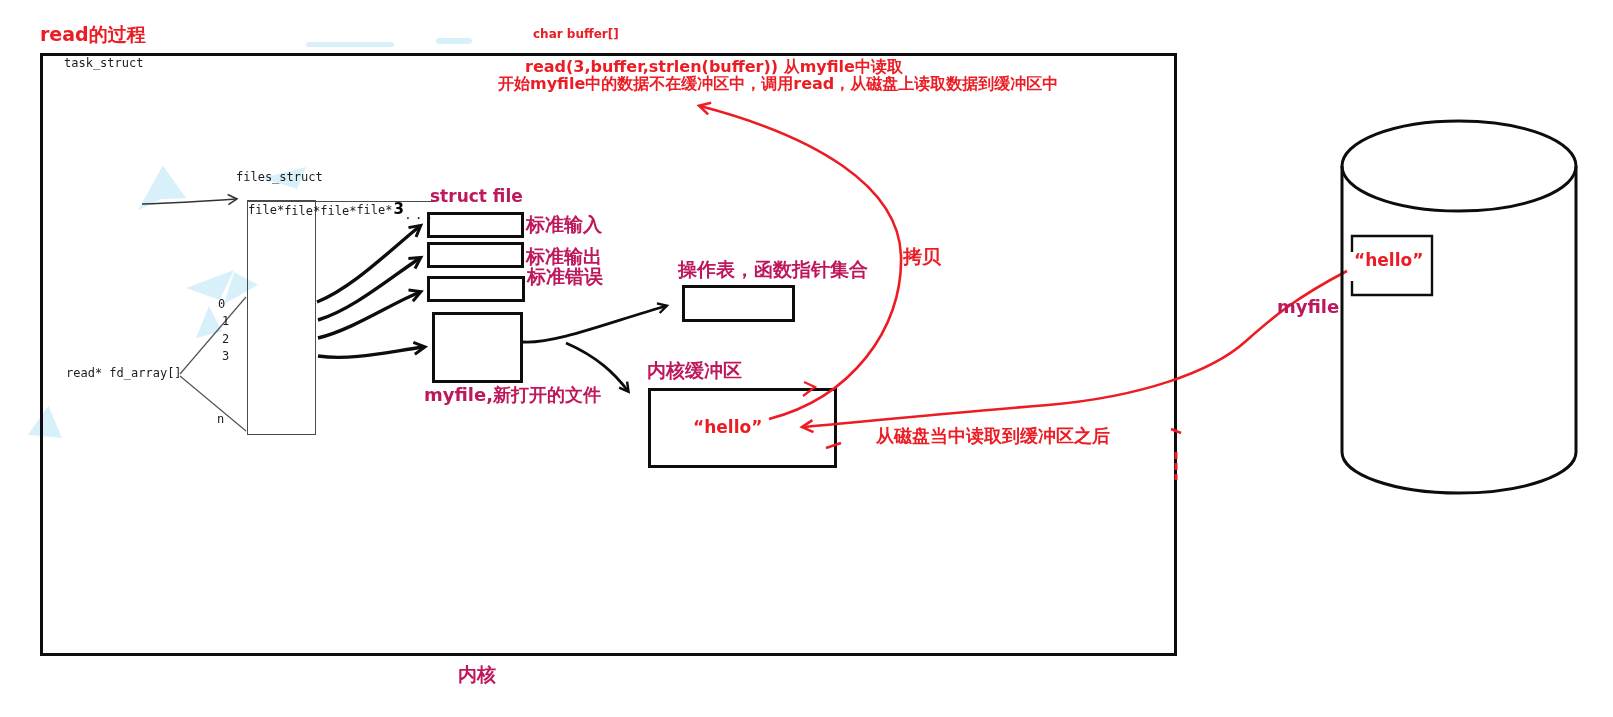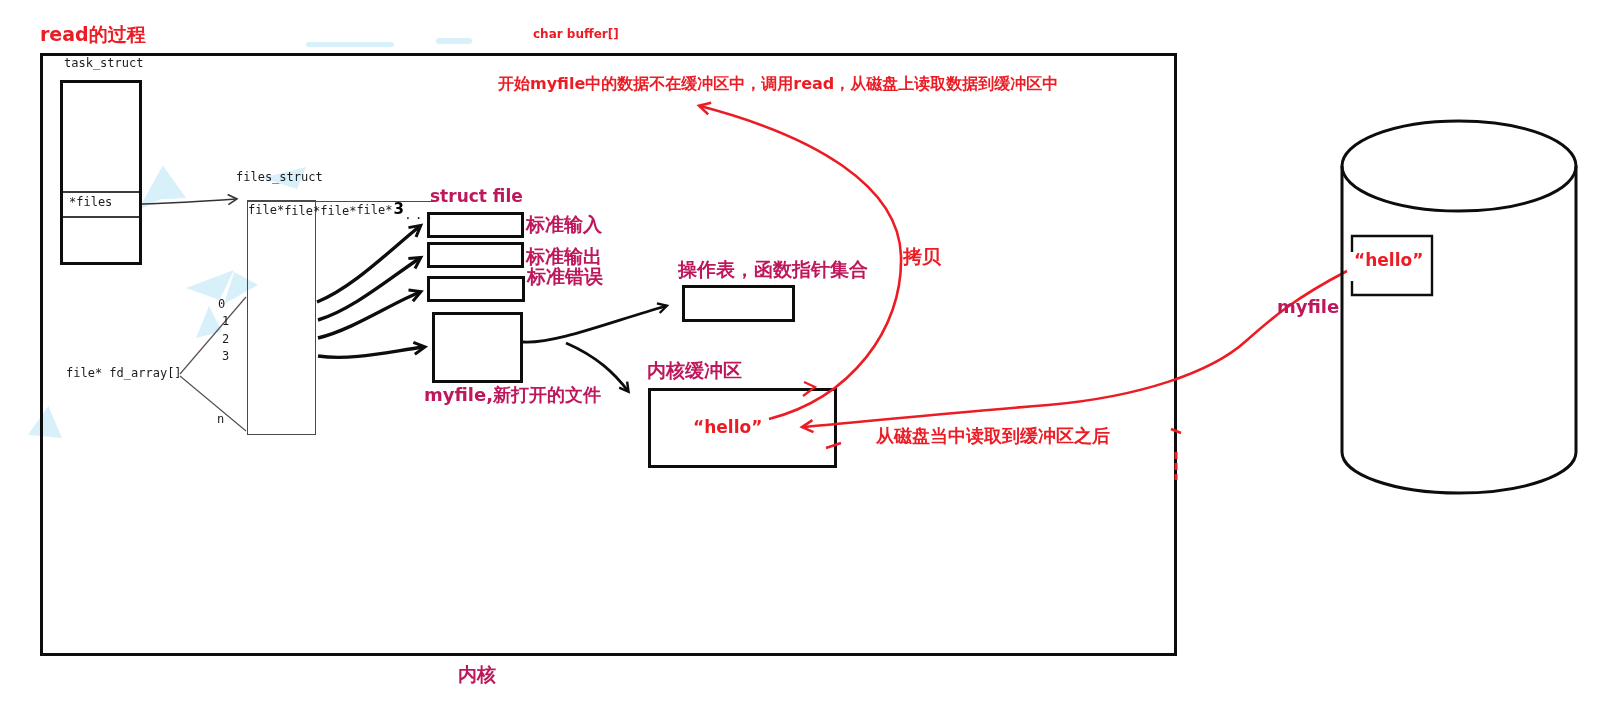--- a/index.html
+++ b/index.html
@@ -32,25 +32,20 @@
   <div class="wm" style="left:186px;top:270px;width:48px;height:30px;clip-path:polygon(0 60%,100% 0,70% 100%);"></div>
   <div class="wm" style="left:262px;top:167px;width:44px;height:22px;clip-path:polygon(0 50%,100% 0,80% 100%);"></div>
   <div class="wm" style="left:224px;top:272px;width:34px;height:32px;clip-path:polygon(0 100%,30% 0,100% 40%);"></div>
   <div class="wm" style="left:196px;top:306px;width:26px;height:32px;clip-path:polygon(0 100%,50% 0,100% 80%);"></div>
   <div class="wm" style="left:28px;top:406px;width:34px;height:32px;clip-path:polygon(0 90%,60% 0,100% 100%);"></div>
   <div class="wm" style="left:306px;top:42px;width:88px;height:5px;border-radius:3px;"></div>
   <div class="wm" style="left:436px;top:38px;width:36px;height:6px;border-radius:3px;"></div>
 
   <div class="box" style="left:40px;top:53px;width:1137px;height:603px;"></div>
 
-  <div class="box" style="left:60px;top:80px;width:82px;height:185px;">
-    <div class="divider" style="top:108px;"></div>
-    <div class="divider" style="top:133px;"></div>
-    <div class="abs mono" style="left:6px;top:112px;font-size:12px;">*files</div>
-  </div>
 
   <div class="thinbox fs-col" style="left:247px;top:200px;width:69px;height:235px;">
     <div class="fs-seg" style="height:97px;"></div>
     <div class="fs-seg" style="height:17px;">
         <span>file*</span>
       </div>
     <div class="fs-seg" style="height:18px;">
         <span>file*</span>
       </div>
     <div class="fs-seg" style="height:18px;">
@@ -114,27 +109,28 @@
     <path d="M 1342 166 L 1342 452" fill="none" stroke="#0d0d0d" stroke-width="3"></path>
     <path d="M 1576 166 L 1576 452" fill="none" stroke="#0d0d0d" stroke-width="3"></path>
     <path d="M 1342 452 A 117 41 0 0 0 1576 452" fill="none" stroke="#0d0d0d" stroke-width="3"></path>
 
     <path d="M 1352 252 V 236 H 1432 V 295 H 1352 V 281" fill="none" stroke="#0d0d0d" stroke-width="2.4"></path>
   </svg>
 
   <div class="lbl red" style="left:40px;top:25px;font-size:19px;">read的过程</div>
 
   <div class="lbl red" style="left:533px;top:28px;font-size:12px;">char buffer[]</div>
+  <div class="lbl red" style="left:525px;top:59px;font-size:16px;">read(3,buffer,strlen(buffer)) 从myfile中读取</div>
   <div class="lbl red" style="left:498px;top:76px;font-size:16px;">开始myfile中的数据不在缓冲区中，调用read，从磁盘上读取数据到缓冲区中</div>
   <div class="lbl red" style="left:903px;top:247px;font-size:19px;">拷贝</div>
   <div class="lbl red" style="left:876px;top:427px;font-size:18px;">从磁盘当中读取到缓冲区之后</div>
 
   <div class="lbl mono" style="left:64px;top:57px;font-size:12px;">task_struct</div>
   <div class="lbl mono" style="left:236px;top:171px;font-size:12px;">files_struct</div>
-  <div class="lbl mono" style="left:66px;top:367px;font-size:12px;">file* fd_array[]</div>
+  <div class="lbl mono" style="left:66px;top:367px;font-size:12px;">read* fd_array[]</div>
 
   <div class="lbl mono" style="left:218px;top:298px;font-size:12px;">0</div>
   <div class="lbl mono" style="left:222px;top:315px;font-size:12px;">1</div>
   <div class="lbl mono" style="left:222px;top:333px;font-size:12px;">2</div>
   <div class="lbl mono" style="left:222px;top:350px;font-size:12px;">3</div>
   <div class="lbl mono" style="left:217px;top:413px;font-size:12px;">n</div>
 
   <div class="lbl cjkb" style="left:430px;top:188px;font-size:17px;">struct file</div>
   <div class="lbl cjkb" style="left:526px;top:215px;font-size:19px;">标准输入</div>
   <div class="lbl cjkb" style="left:526px;top:247px;font-size:19px;">标准输出</div>

